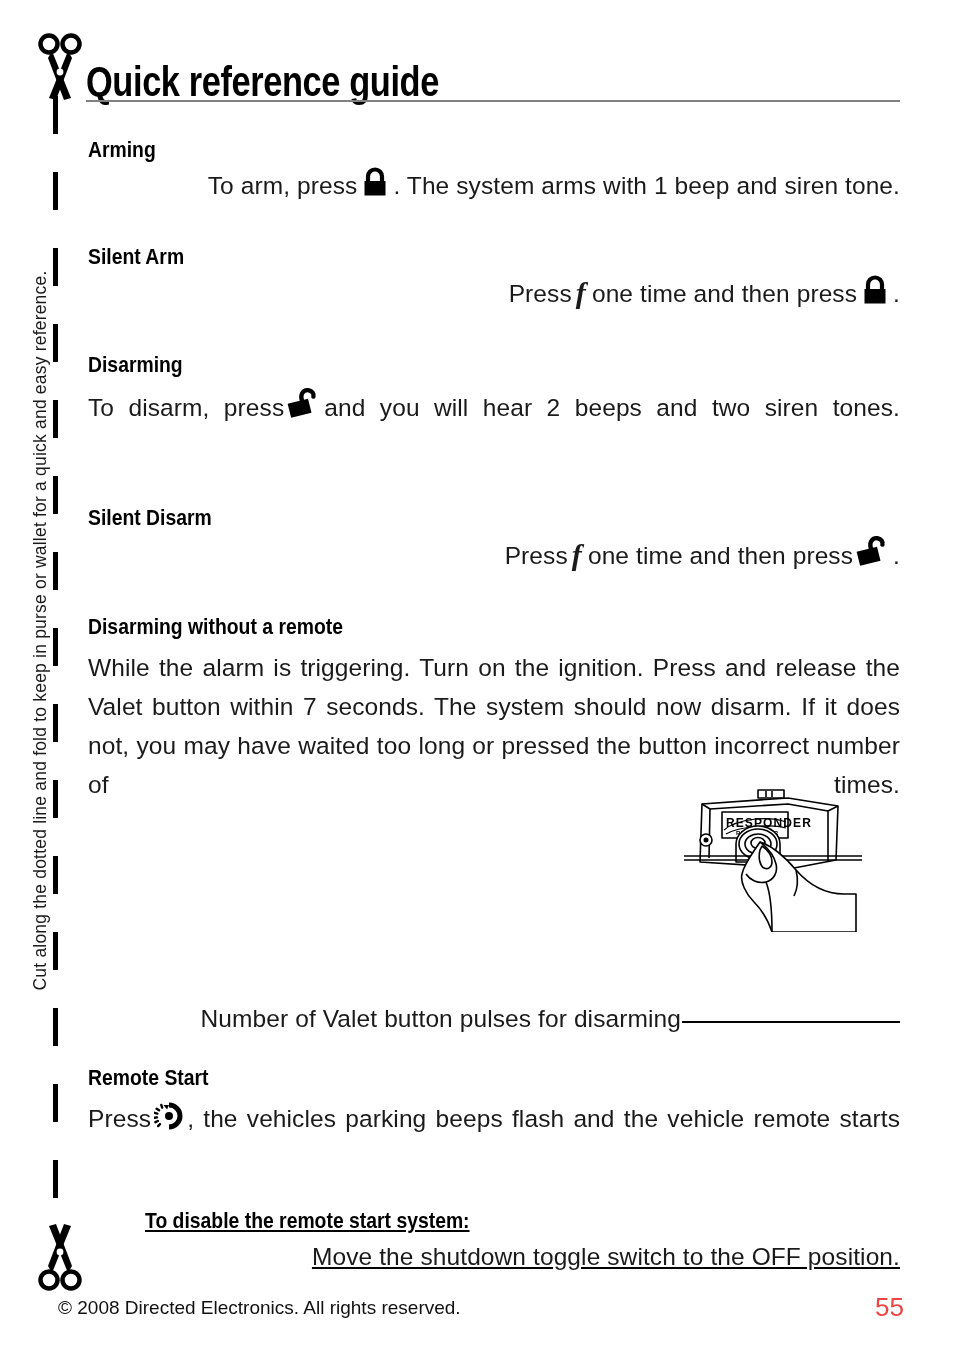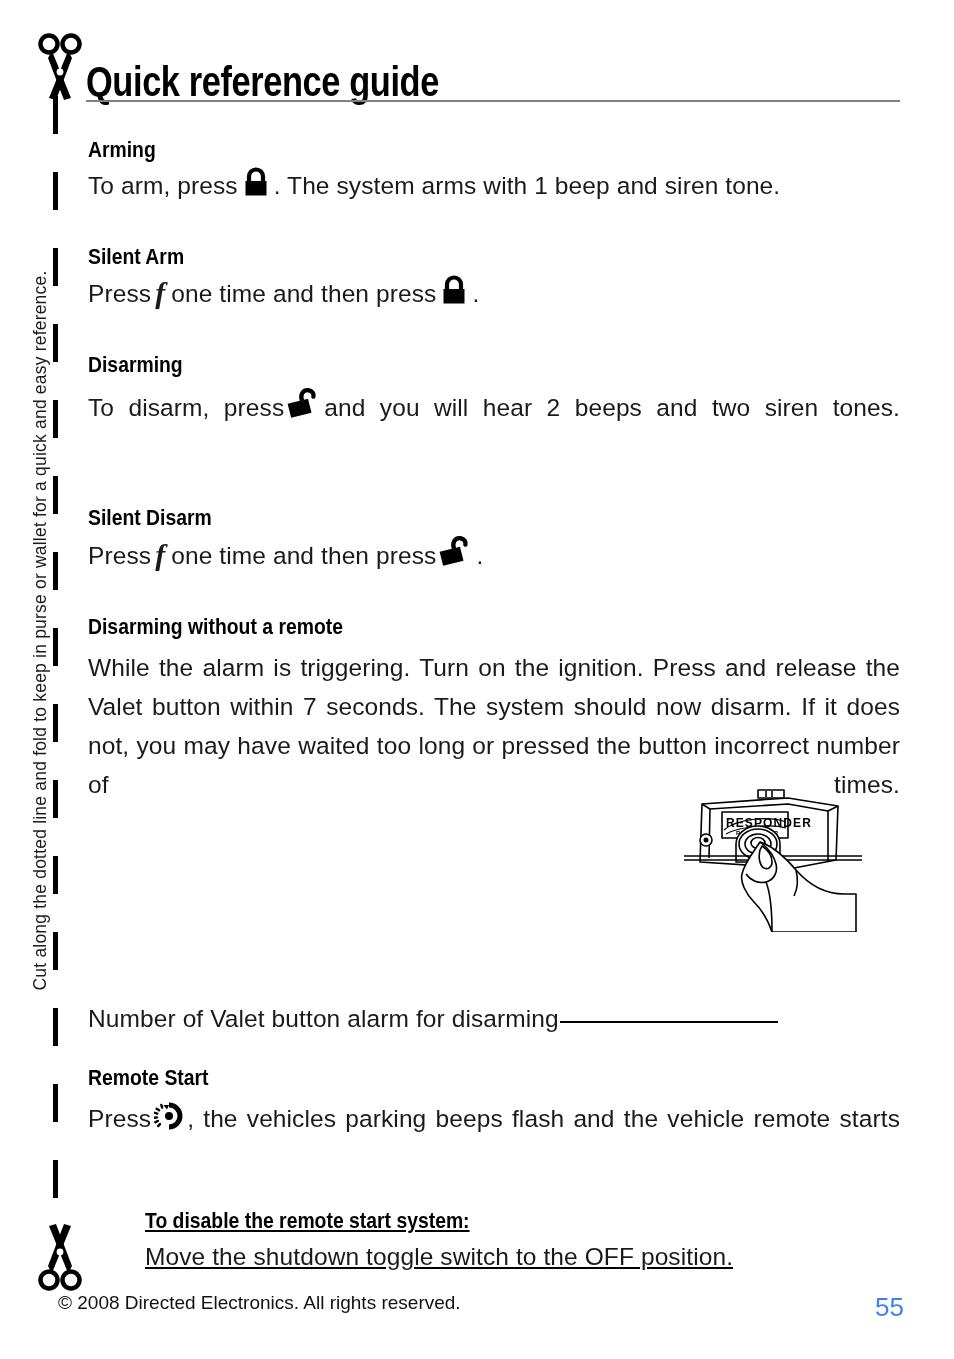--- a/index.html
+++ b/index.html
@@ -111,20 +111,21 @@
     color: #000;
   }
   p.body-text {
     margin: 0;
     font-family: "Liberation Sans", sans-serif;
     font-weight: 300;
     font-size: 24.5px;
     line-height: 39px;
     color: #1a1a1a;
     letter-spacing: 0.1px;
+    text-align: right;
   }
   p.justify { text-align: justify; margin-top: 7px; }
   p.justify::after {
     content: "";
     display: inline-block;
     width: 100%;
   }
   .block { margin-bottom: 0; }
   .gap-lg { height: 34px; }
   .gap-md { height: 26px; }
@@ -163,34 +164,34 @@
     height: 150px;
   }
 
   
   #footer {
     position: absolute;
     left: 58px;
     top: 1292px;
     width: 846px;
     display: flex;
-    align-items: flex-start;
+    align-items: center;
     justify-content: space-between;
   }
   #copyright {
     font-family: "Liberation Sans", sans-serif;
     font-weight: 300;
     font-size: 19px;
     color: #111;
   }
   #page-number {
     font-family: "Liberation Sans", sans-serif;
     font-weight: 300;
     font-size: 26px;
-    color: #3b82f6;
+    color: #ef4444;
   }
 </style>
 </head>
 <body>
 
 <div id="page">
 
   <div id="cut-strip">
 
     <div class="scissors" id="scissors-top">
@@ -265,21 +266,21 @@
 
     <div class="gap-lg"></div>
 
     <div class="block">
       <h2 class="section-head">Disarming without a remote</h2>
       <p class="body-text justify">While the alarm is triggering. Turn on the ignition. Press and release the Valet button within 7 seconds. The system should now disarm. If it does not, you may have waited too long or pressed the button incorrect number of times.</p>
     </div>
 
     <div style="height:156px"></div>
 
-    <p class="body-text"><span>Number of Valet button alarm for disarming</span><span class="blank-line"></span></p>
+    <p class="body-text"><span>Number of Valet button pulses for disarming</span><span class="blank-line"></span></p>
 
     <div class="gap-md"></div>
 
     <div class="block">
       <h2 class="section-head">Remote Start</h2>
       <p class="body-text justify"><span>Press</span><span class="inline-icon"><svg width="30" height="30" viewBox="0 0 30 30" aria-hidden="true">
               <path d="M15 4 A11 11 0 0 1 15 26" fill="none" stroke="#000" stroke-width="5" stroke-linecap="butt"></path>
               <path d="M15 4 L9.5 4 L13 8.5 Z" fill="#000"></path>
               <circle cx="15" cy="15" r="4" fill="#000"></circle>
               <g stroke="#000" stroke-width="2.4" stroke-linecap="round">

